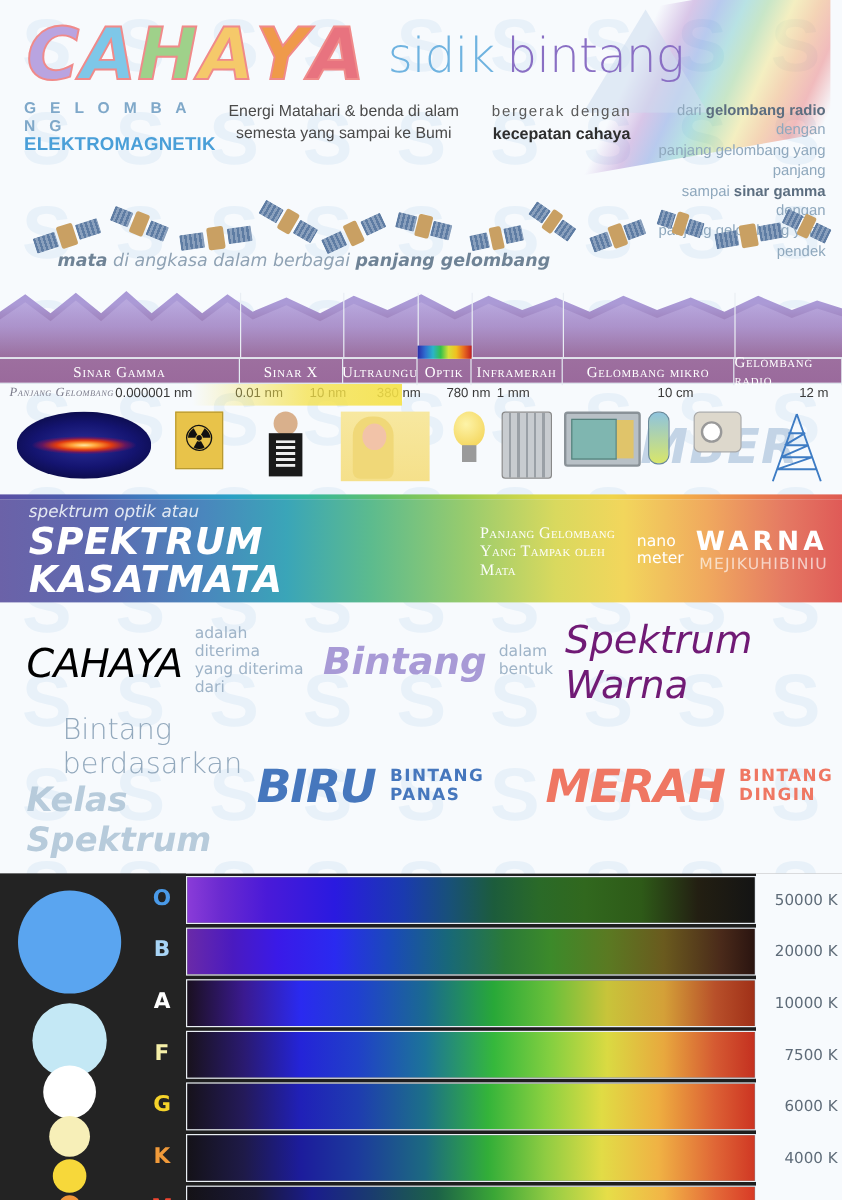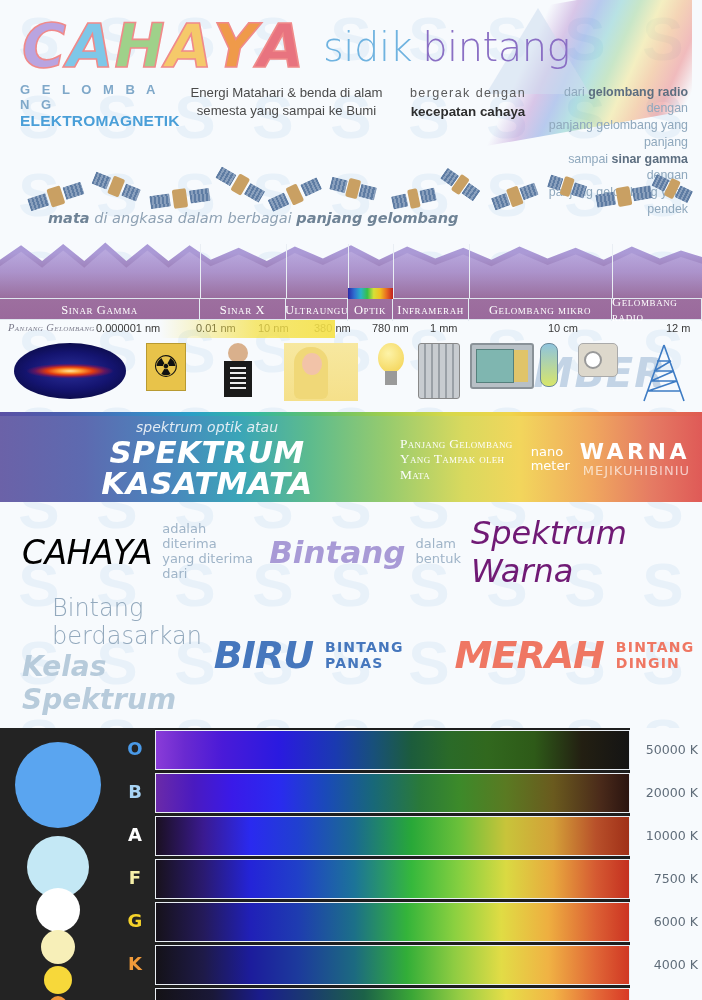--- a/index.html
+++ b/index.html
@@ -151,21 +151,21 @@
   }
 
   
   .vis-banner {
     position: relative; height: 86px; z-index: 4;
     background: linear-gradient(90deg,#6b62a8 0%, #5d6ab0 12%, #4a86bd 24%,
       #3aa5b8 34%, #5cbb8e 44%, #96cb6e 55%, #d9d95e 66%, #f2d65c 74%,
       #f0a95e 84%, #e57a63 93%, #df5a57 100%);
     display: flex; align-items: center; padding: 0 8px 0 24px; gap: 10px;
   }
-  .vis-left { line-height: 1; text-align: center; }
+  .vis-left { line-height: 1; }
   .vis-sub { color: #eef3f8; font-size: 14px; font-style: italic; opacity: .92;
      font-family: "DejaVu Sans", sans-serif; margin-bottom: 3px; }
   .vis-main { color: #fff; font-size: 31px; font-weight: bold; font-style: italic;
      letter-spacing: .5px; font-family: "DejaVu Sans", sans-serif; }
   .vis-mid { color: #fff; font-size: 13.4px; font-variant: small-caps;
      line-height: 1.15; font-family: "Liberation Serif", serif; letter-spacing: .3px; opacity: .97; }
   .vis-num { color: #fff; font-size: 30px; font-weight: bold; font-style: italic;
      letter-spacing: 0px; font-family: "DejaVu Sans", sans-serif; }
   .vis-unit { color: #fff; font-size: 13px; line-height: 1.1; font-family: "DejaVu Sans", sans-serif; }
   .vis-right { margin-left: auto; text-align: right; line-height: 1.02; padding-right: 4px; }
@@ -476,21 +476,21 @@
     </div>
 
   <div class="wl-row" id="wl-row">
     <div class="beam"></div>
     <div class="wl-label">Panjang Gelombang</div>
   <div class="wl" style="left: 96px;">0.000001 nm</div>
       <div class="wl" style="left: 196px;">0.01 nm</div>
       <div class="wl" style="left: 258px;">10 nm</div>
       <div class="wl" style="left: 314px;">380 nm</div>
       <div class="wl" style="left: 372px;">780 nm</div>
-      <div class="wl" style="left: 430px;">1 mm</div>
+      <div class="wl" style="left: 414px;">1 mm</div>
       <div class="wl" style="left: 548px;">10 cm</div>
       <div class="wl" style="left: 666px;">12 m</div>
     </div>
 
   <div class="src-row" id="src-row">
     <div class="sumber-wm">SUMBER</div>
   <div class="icon-box" style="left: 14px;">
         <div class="galaxy"></div>
       </div>
       <div class="icon-box" style="left: 146px;">

